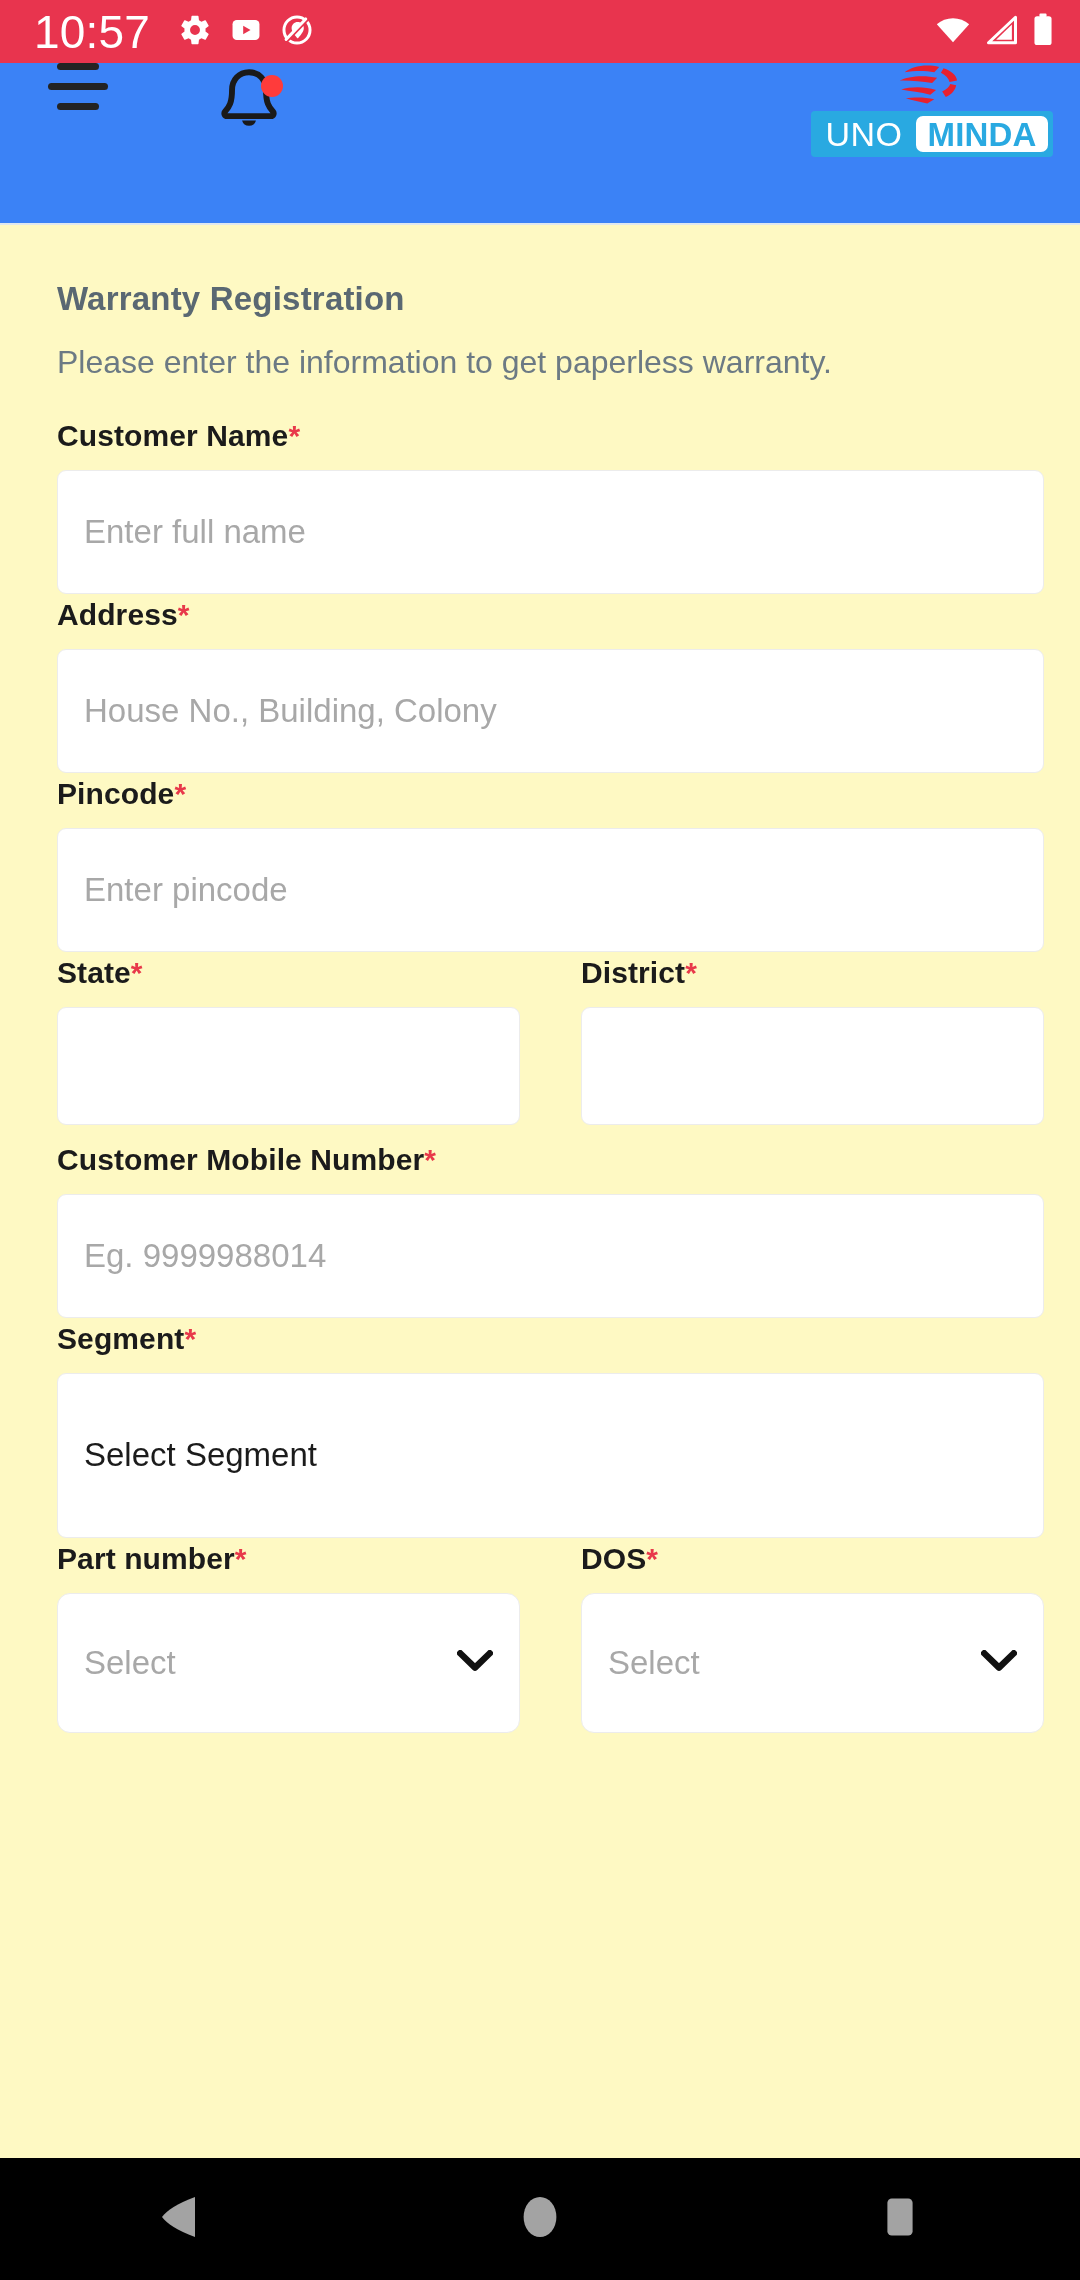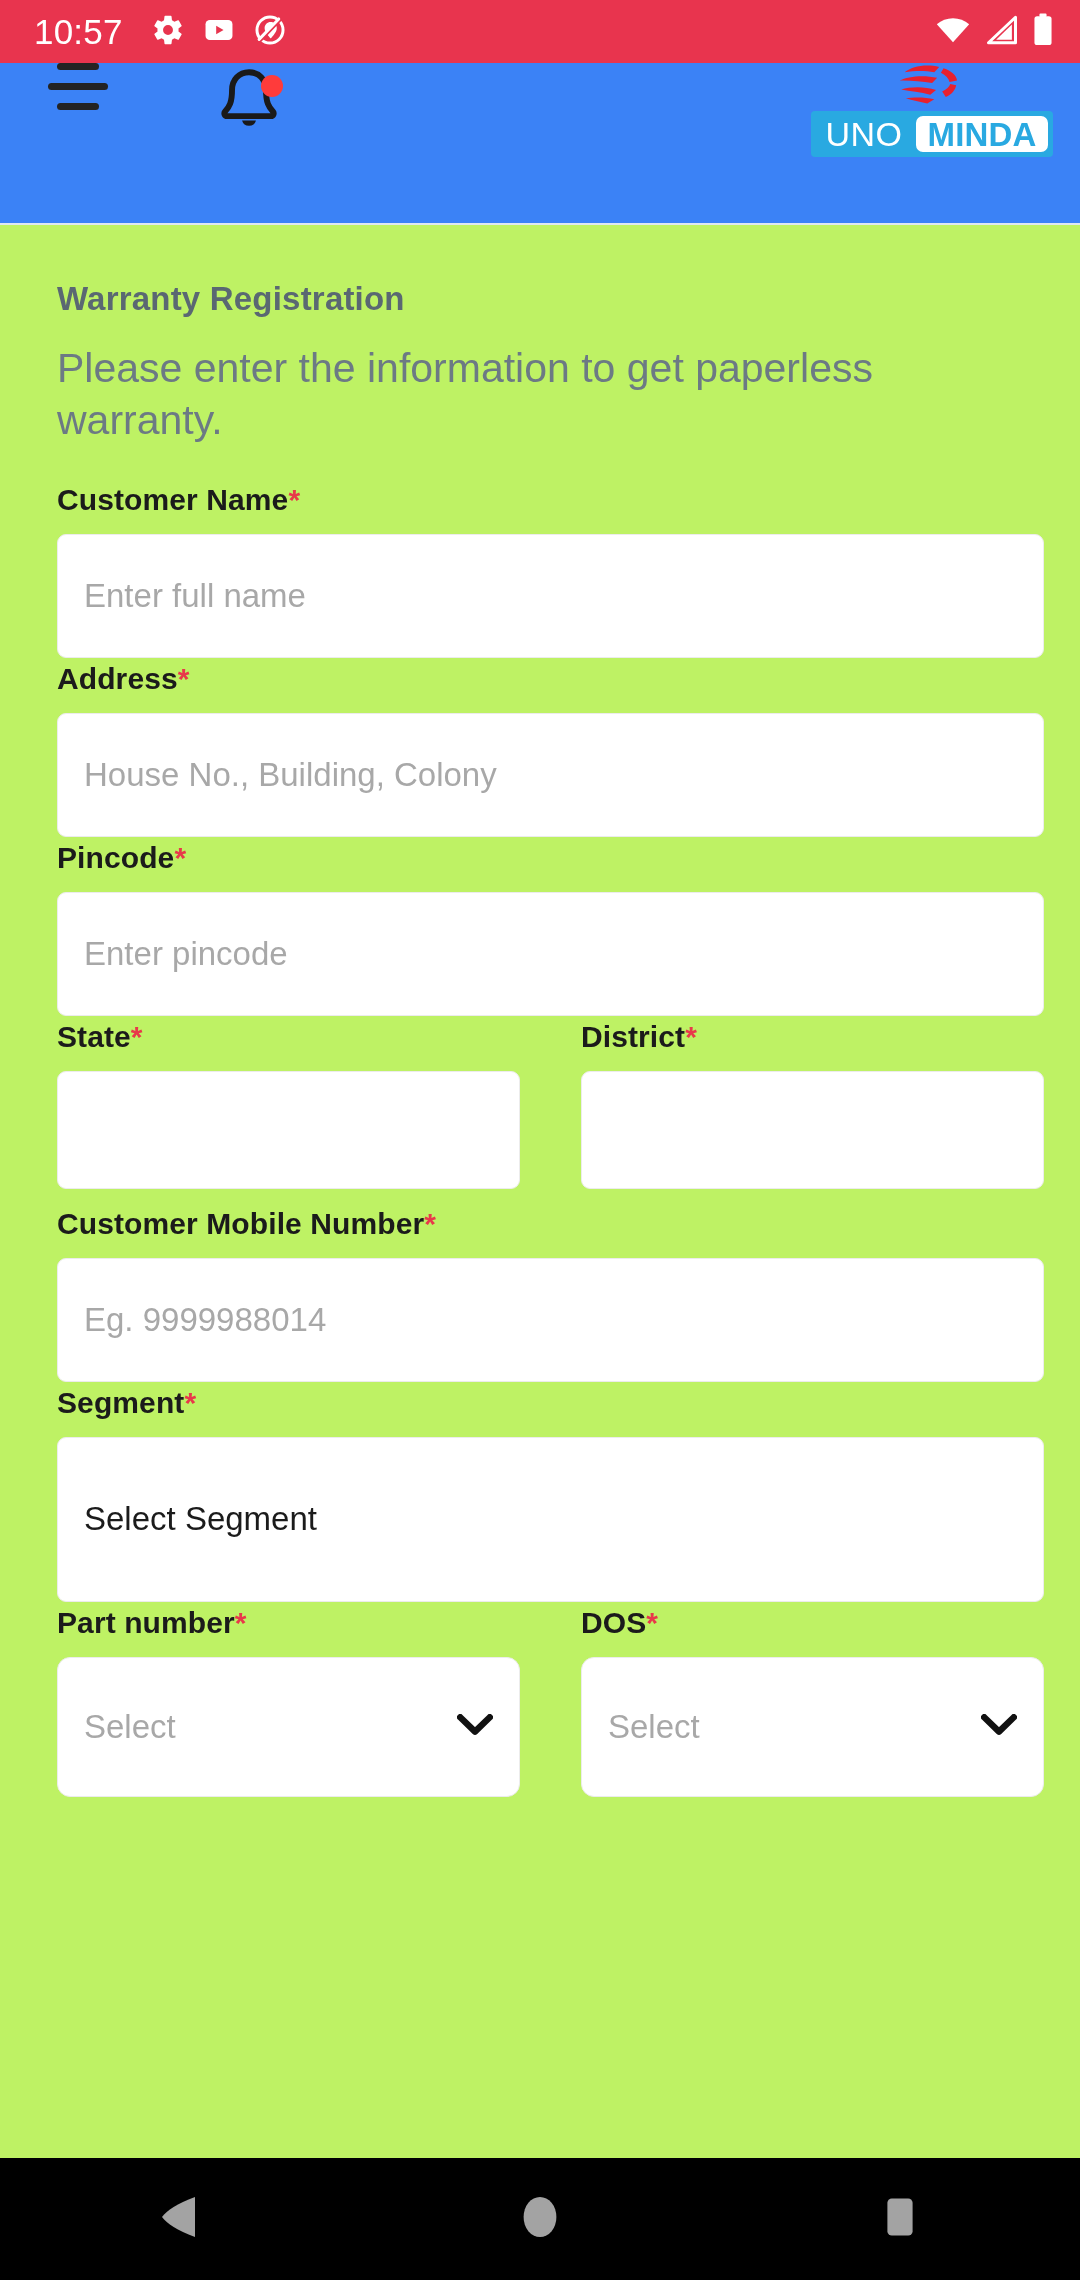--- a/index.html
+++ b/index.html
@@ -25,21 +25,21 @@
   .status-bar {
     height: 63px;
     background: #e8344e;
     display: flex;
     align-items: center;
     padding: 0 26px 0 34px;
     flex: 0 0 auto;
   }
   .status-time {
     color: #ffffff;
-    font-size: 35px;
+    font-size: 46px;
     font-weight: 400;
     letter-spacing: 0.2px;
     line-height: 1;
   }
   .status-left-icons {
     display: flex;
     align-items: center;
     gap: 17px;
     margin-left: 28px;
   }
@@ -142,34 +142,34 @@
 
   .header-divider {
     height: 2px;
     background: #dfe8ef;
     flex: 0 0 auto;
   }
 
   
   .content {
     flex: 1 1 auto;
-    background: #bef264;
+    background: #fef9c3;
     padding: 55px 36px 0 57px;
     overflow: hidden;
   }
 
   .page-title {
     font-size: 33px;
     font-weight: 700;
     color: #5a6872;
     letter-spacing: 0.2px;
     margin-bottom: 24px;
   }
   .page-subtitle {
-    font-size: 41px;
+    font-size: 32px;
     font-weight: 400;
     color: #6c7a84;
     line-height: 1.28;
     margin-bottom: 36px;
     max-width: 935px;
   }
 
   .field { margin-bottom: 4px; }
 
   .field-label {

